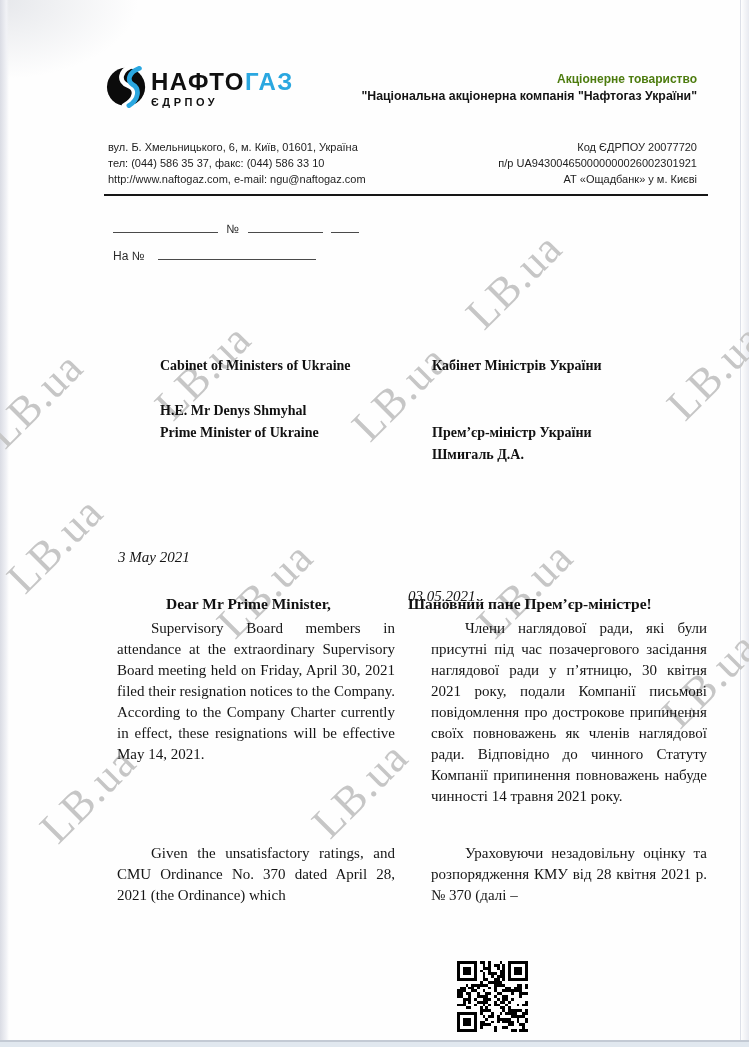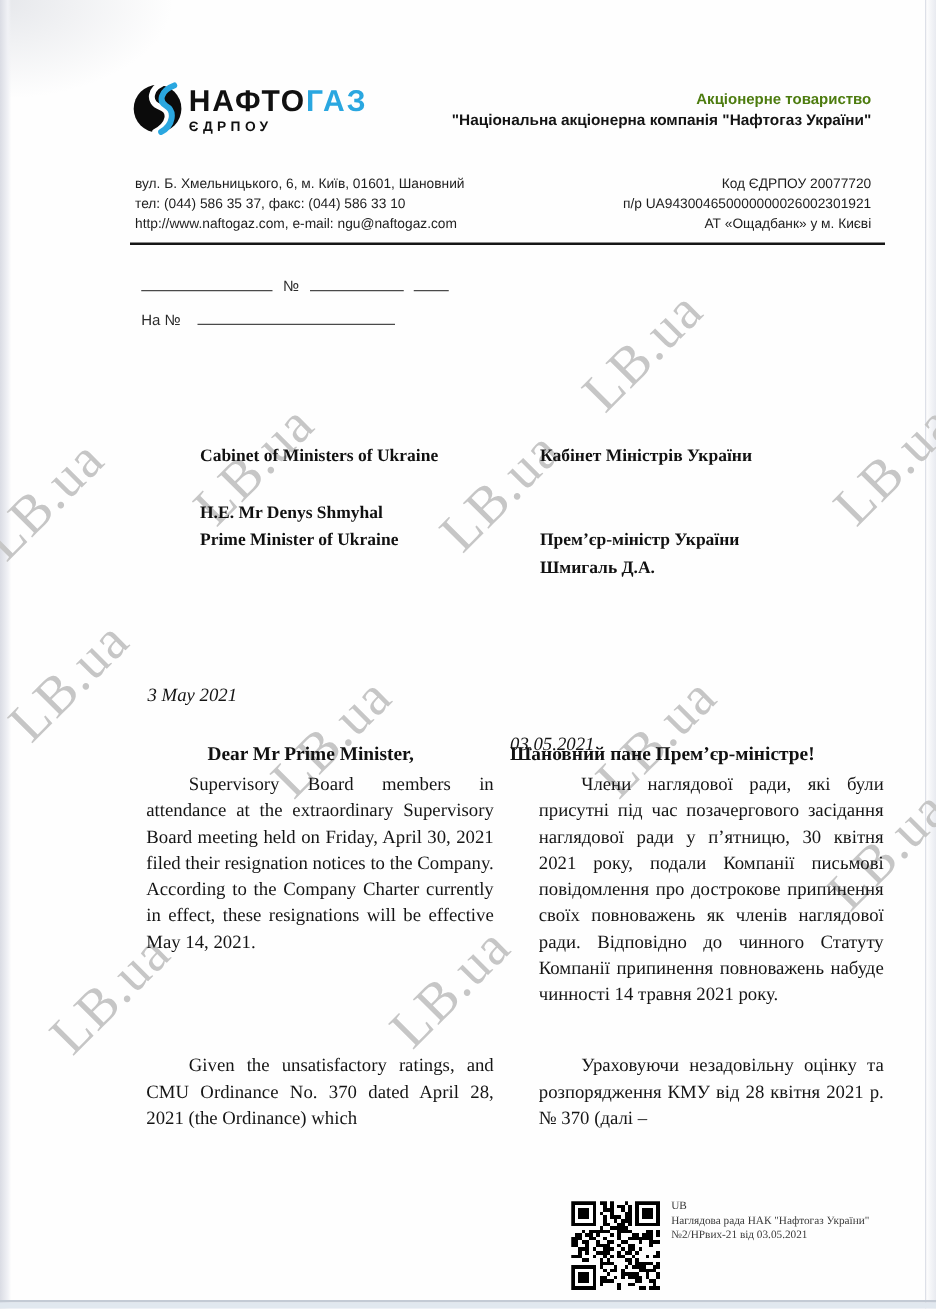--- a/index.html
+++ b/index.html
@@ -111,21 +111,21 @@
     </span>
     <div class="logo-text">
       <span class="logo-word"><span>НАФТО</span><span class="blue">ГАЗ</span></span>
       <span class="logo-sub">ЄДРПОУ</span>
     </div>
     <div class="lh-right">
       <div class="l1">Акціонерне товариство</div>
       <div class="l2">"Національна акціонерна компанія "Нафтогаз України"</div>
     </div>
     <div class="lh-addr">
-      <div>вул. Б. Хмельницького, 6, м. Київ, 01601, Шановний</div>
+      <div>вул. Б. Хмельницького, 6, м. Київ, 01601, Україна</div>
       <div>тел: (044) 586 35 37,  факс: (044) 586 33 10</div>
       <div>http://www.naftogaz.com, e-mail: ngu@naftogaz.com</div>
     </div>
     <div class="lh-bank">
       <div>Код ЄДРПОУ 20077720</div>
       <div>п/р UA943004650000000026002301921</div>
       <div>АТ «Ощадбанк» у м. Києві</div>
     </div>
     <div class="lh-rule"></div>
   </header>
@@ -387,19 +387,14 @@
       <rect x="0" y="0" width="7" height="7" fill="#000"></rect>
       <rect x="1" y="1" width="5" height="5" fill="#fff"></rect>
       <rect x="2" y="2" width="3" height="3" fill="#000"></rect>
       <rect x="18" y="0" width="7" height="7" fill="#000"></rect>
       <rect x="19" y="1" width="5" height="5" fill="#fff"></rect>
       <rect x="20" y="2" width="3" height="3" fill="#000"></rect>
       <rect x="0" y="18" width="7" height="7" fill="#000"></rect>
       <rect x="1" y="19" width="5" height="5" fill="#fff"></rect>
       <rect x="2" y="20" width="3" height="3" fill="#000"></rect>
     </svg>
-  <div class="stamp-text">
-    <div>UB</div>
-    <div>Наглядова рада НАК "Нафтогаз України"</div>
-    <div>№2/НРвих-21 від 03.05.2021</div>
-  </div>
 
 </div>
 
 </body></html>

